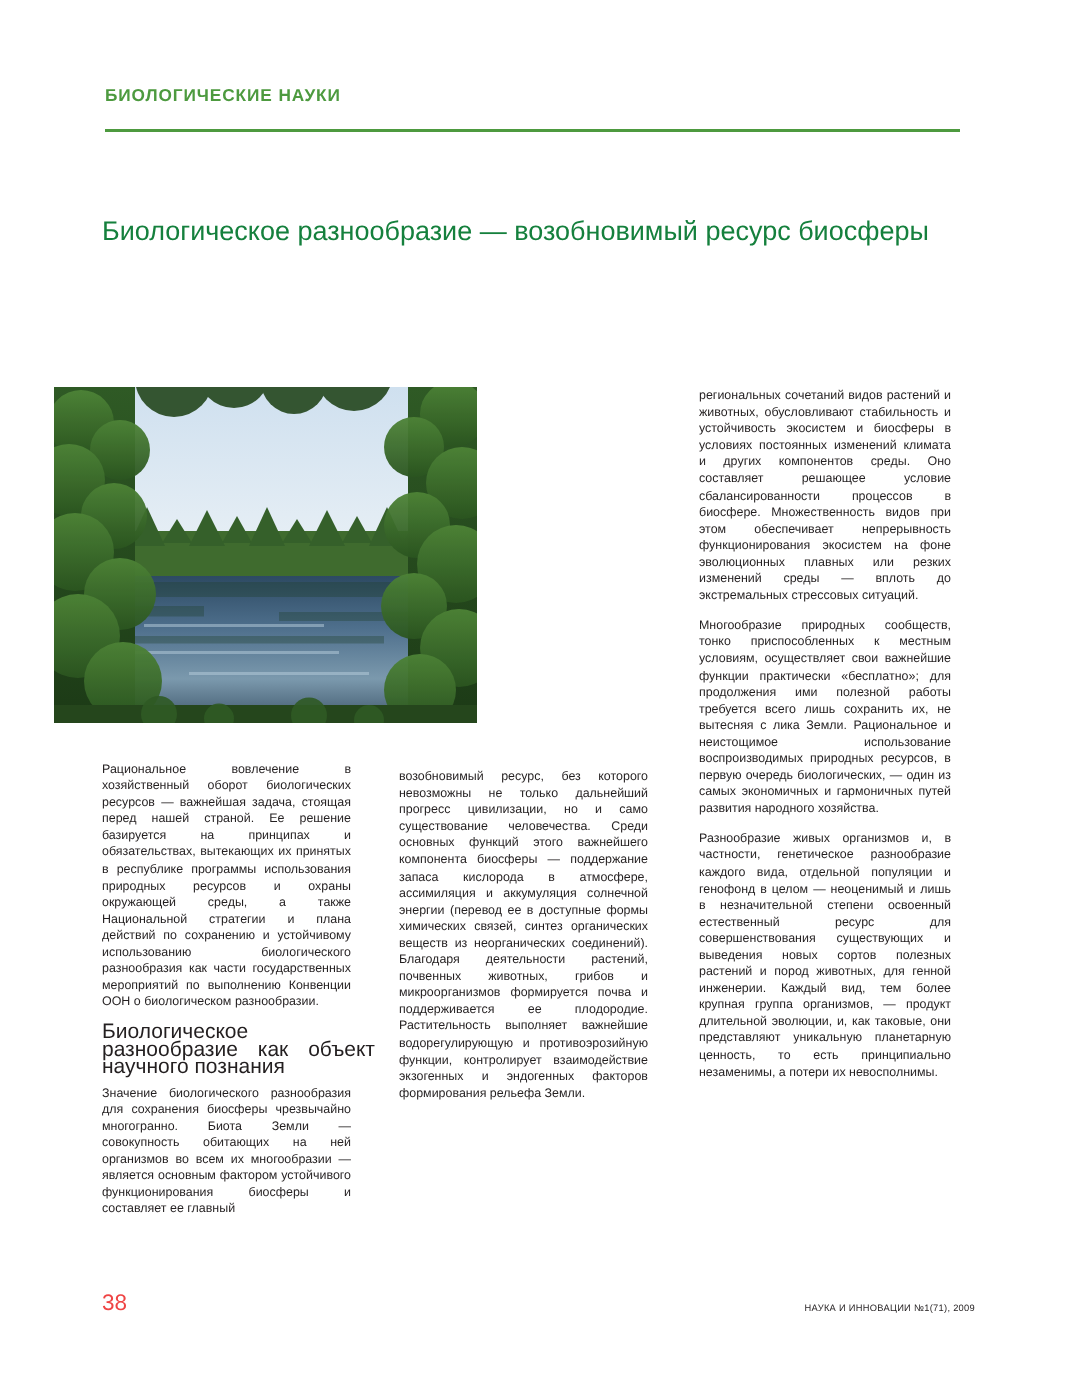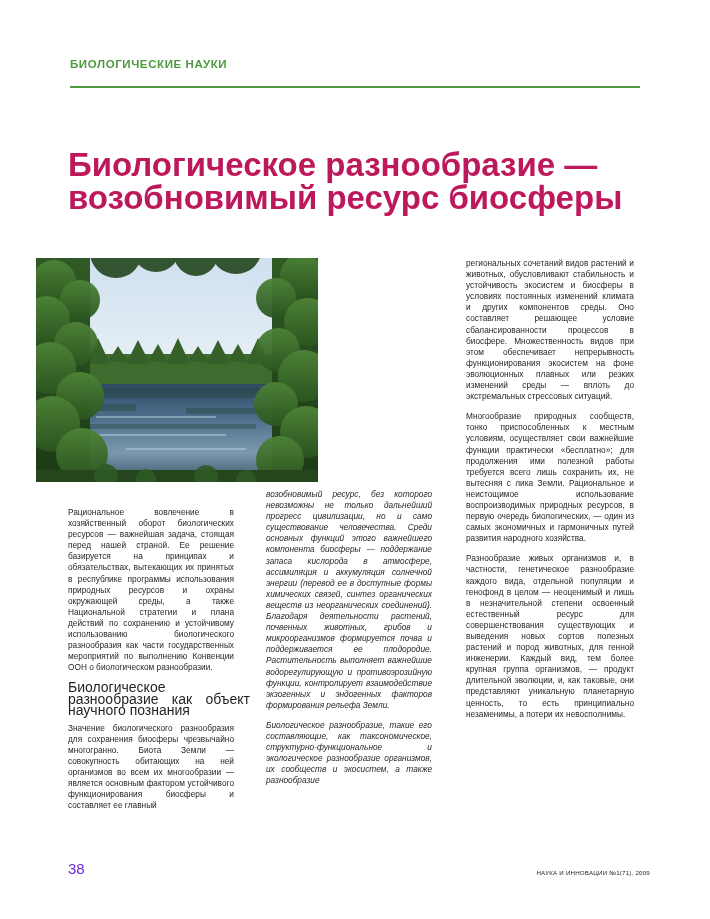--- a/index.html
+++ b/index.html
@@ -39,24 +39,24 @@
     height: 2px;
     background: #4d9a3f;
   }
 
   
   .title {
     position: absolute;
     left: 68px;
     top: 126px;
     width: 580px;
-    font-size: 33px;
+    font-size: 18px;
     line-height: 33px;
-    color: #be185d;
-    font-weight: bold;
+    color: #15803d;
+    font-weight: normal;
   }
 
   
   .photo {
     position: absolute;
     left: 36px;
     top: 258px;
     width: 282px;
     height: 224px;
     overflow: hidden;
@@ -77,30 +77,30 @@
     text-indent: 0;
   }
   .col h3 {
     margin: 0 0 6px 0;
     font-size: 14px;
     line-height: 11.4px;
     font-weight: normal;
     color: #231f20;
   }
   #col1 { left: 68px;  top: 507px; width: 182px; }
-  #col2 { left: 266px; top: 489px; width: 182px; font-style: italic; }
+  #col2 { left: 266px; top: 512px; width: 182px; }
   #col3 { left: 466px; top: 258px; width: 184px; }
 
   
   .folio {
     position: absolute;
     left: 68px;
     top: 860px;
     font-size: 15px;
-    color: #6d28d9;
+    color: #ef4444;
   }
   .footer-right {
     position: absolute;
     right: 60px;
     top: 869px;
     font-size: 6.2px;
     color: #231f20;
     letter-spacing: 0.2px;
   }
 </style>
@@ -218,21 +218,20 @@
   </div>
 
   <div class="col" id="col1">
     <p>Рациональное вовлечение в хозяйственный оборот биологических ресурсов — важнейшая задача, стоящая перед нашей страной. Ее решение базируется на принципах и обязательствах, вытекающих их принятых в республике программы использования природных ресурсов и охраны окружающей среды, а также Национальной стратегии и плана действий по сохранению и устойчивому использованию биологического разнообразия как части государственных мероприятий по выполнению Конвенции ООН о биологическом разнообразии.</p>
     <h3>Биологическое разнообразие как объект научного познания</h3>
     <p>Значение биологического разнообразия для сохранения биосферы чрезвычайно многогранно. Биота Земли — совокупность обитающих на ней организмов во всем их многообразии — является основным фактором устойчивого функционирования биосферы и составляет ее главный</p>
   </div>
 
   <div class="col" id="col2">
     <p>возобновимый ресурс, без которого невозможны не только дальнейший прогресс цивилизации, но и само существование человечества. Среди основных функций этого важнейшего компонента биосферы — поддержание запаса кислорода в атмосфере, ассимиляция и аккумуляция солнечной энергии (перевод ее в доступные формы химических связей, синтез органических веществ из неорганических соединений). Благодаря деятельности растений, почвенных животных, грибов и микроорганизмов формируется почва и поддерживается ее плодородие. Растительность выполняет важнейшие водорегулирующую и противоэрозийную функции, контролирует взаимодействие экзогенных и эндогенных факторов формирования рельефа Земли.</p>
-    <p>Биологическое разнообразие, такие его составляющие, как таксономическое, структурно-функциональное и экологическое разнообразие организмов, их сообществ и экосистем, а также разнообразие</p>
   </div>
 
   <div class="col" id="col3">
     <p>региональных сочетаний видов растений и животных, обусловливают стабильность и устойчивость экосистем и биосферы в условиях постоянных изменений климата и других компонентов среды. Оно составляет решающее условие сбалансированности процессов в биосфере. Множественность видов при этом обеспечивает непрерывность функционирования экосистем на фоне эволюционных плавных или резких изменений среды — вплоть до экстремальных стрессовых ситуаций.</p>
     <p>Многообразие природных сообществ, тонко приспособленных к местным условиям, осуществляет свои важнейшие функции практически «бесплатно»; для продолжения ими полезной работы требуется всего лишь сохранить их, не вытесняя с лика Земли. Рациональное и неистощимое использование воспроизводимых природных ресурсов, в первую очередь биологических, — один из самых экономичных и гармоничных путей развития народного хозяйства.</p>
     <p>Разнообразие живых организмов и, в частности, генетическое разнообразие каждого вида, отдельной популяции и генофонд в целом — неоценимый и лишь в незначительной степени освоенный естественный ресурс для совершенствования существующих и выведения новых сортов полезных растений и пород животных, для генной инженерии. Каждый вид, тем более крупная группа организмов, — продукт длительной эволюции, и, как таковые, они представляют уникальную планетарную ценность, то есть принципиально незаменимы, а потери их невосполнимы.</p>
   </div>
 
   <div class="folio">38</div>
   <div class="footer-right">НАУКА И ИННОВАЦИИ №1(71), 2009</div>

